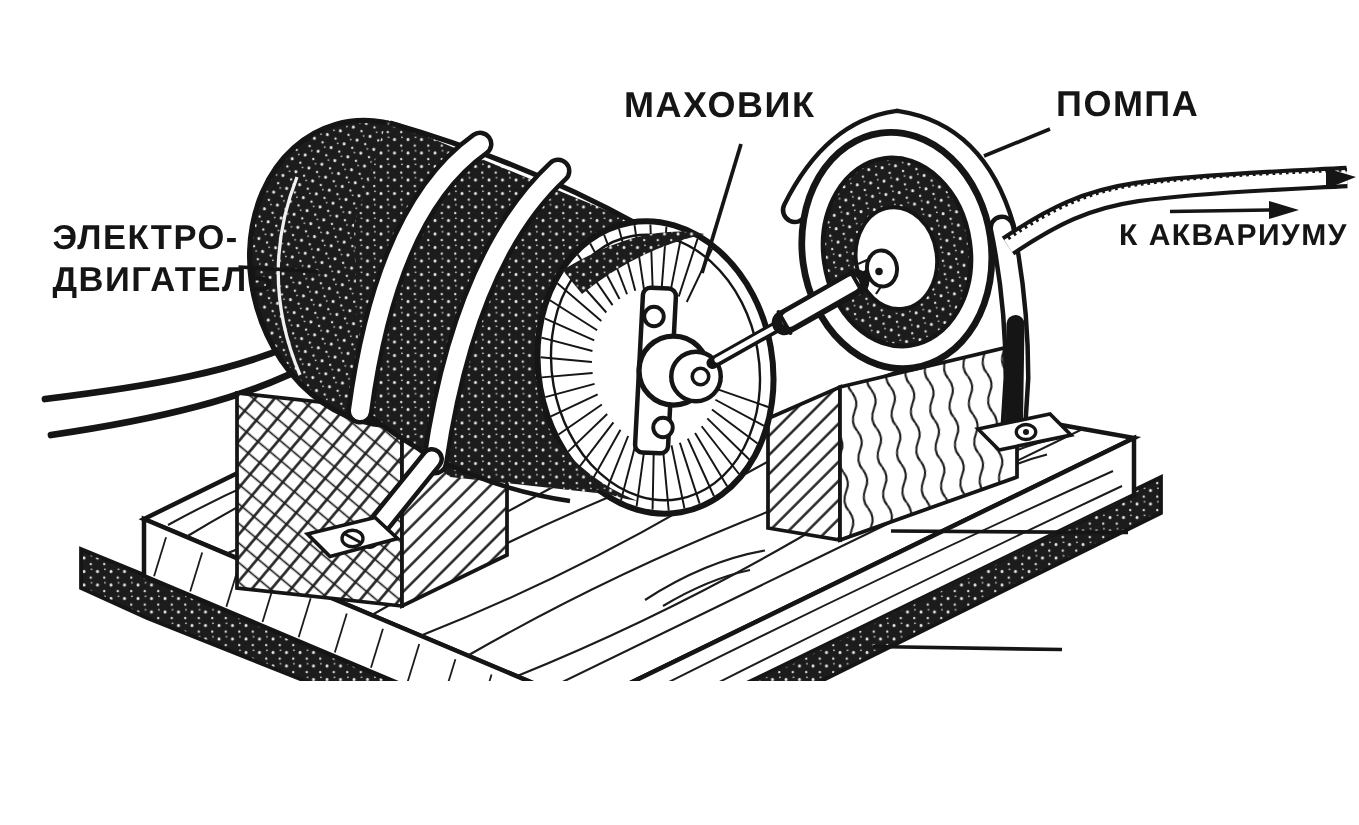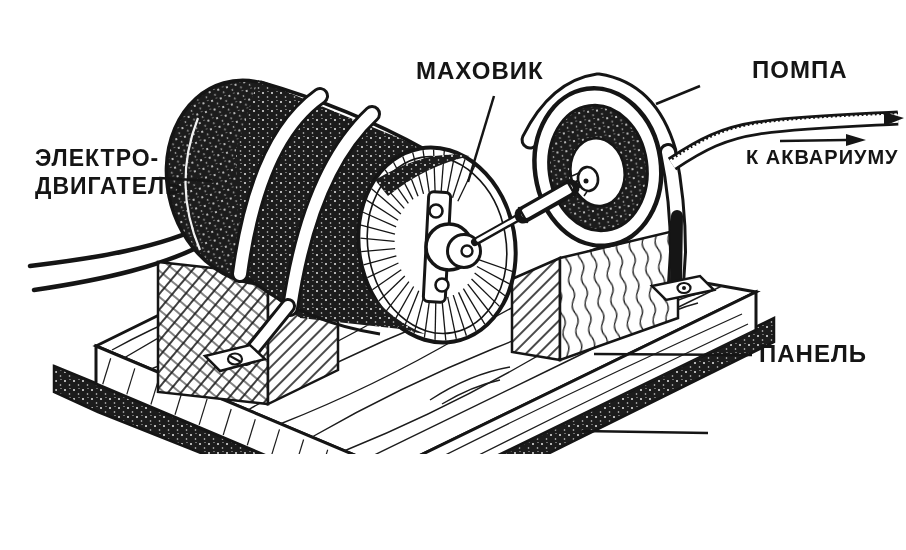--- a/index.html
+++ b/index.html
@@ -2,21 +2,21 @@
 <html><head>
 <meta charset="utf-8">
 <style>
   html,body{margin:0;padding:0;background:#fff;}
   .stage{position:relative;width:906px;height:454px;background:#ffffff;overflow:hidden;
          font-family:"Liberation Sans","DejaVu Sans",sans-serif;}
   .stage svg{position:absolute;left:0;top:0;}
   .lbl{position:absolute;color:#151515;font-weight:700;letter-spacing:1px;white-space:nowrap;
        -webkit-user-select:none;user-select:none;}
   #lbl-flywheel{left:416px;top:57px;font-size:24px;}
-  #lbl-pump{left:704px;top:56px;font-size:24px;margin-left:48px;}
+  #lbl-pump{left:704px;top:56px;font-size:24px;}
   #lbl-motor{left:35px;top:144px;font-size:23px;line-height:28px;}
   #lbl-aquarium{left:746px;top:146px;font-size:20px;}
   #lbl-panel{left:759px;top:340px;font-size:24px;}
   #lbl-pad{left:708px;top:418px;font-size:24px;}
 </style>
 </head>
 <body>
 
 <div class="stage">
 
@@ -249,15 +249,14 @@
   </g>
 </svg>
 
 <div class="lbl" id="lbl-flywheel">МАХОВИК</div>
 <div class="lbl" id="lbl-pump">ПОМПА</div>
 <div class="lbl" id="lbl-aquarium">К АКВАРИУМУ</div>
 <div class="lbl" id="lbl-motor">
   <div>ЭЛЕКТРО-</div>
   <div>ДВИГАТЕЛЬ</div>
 </div>
-<div class="lbl" id="lbl-panel">ПАНЕЛЬ</div>
 
 </div>
 
 </body></html>

